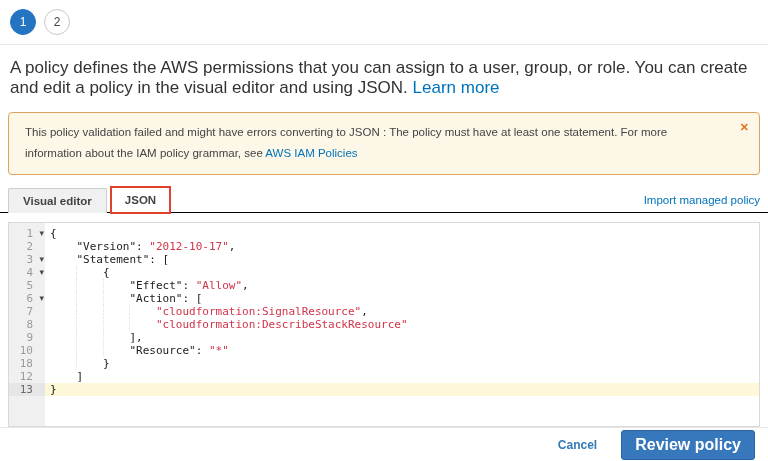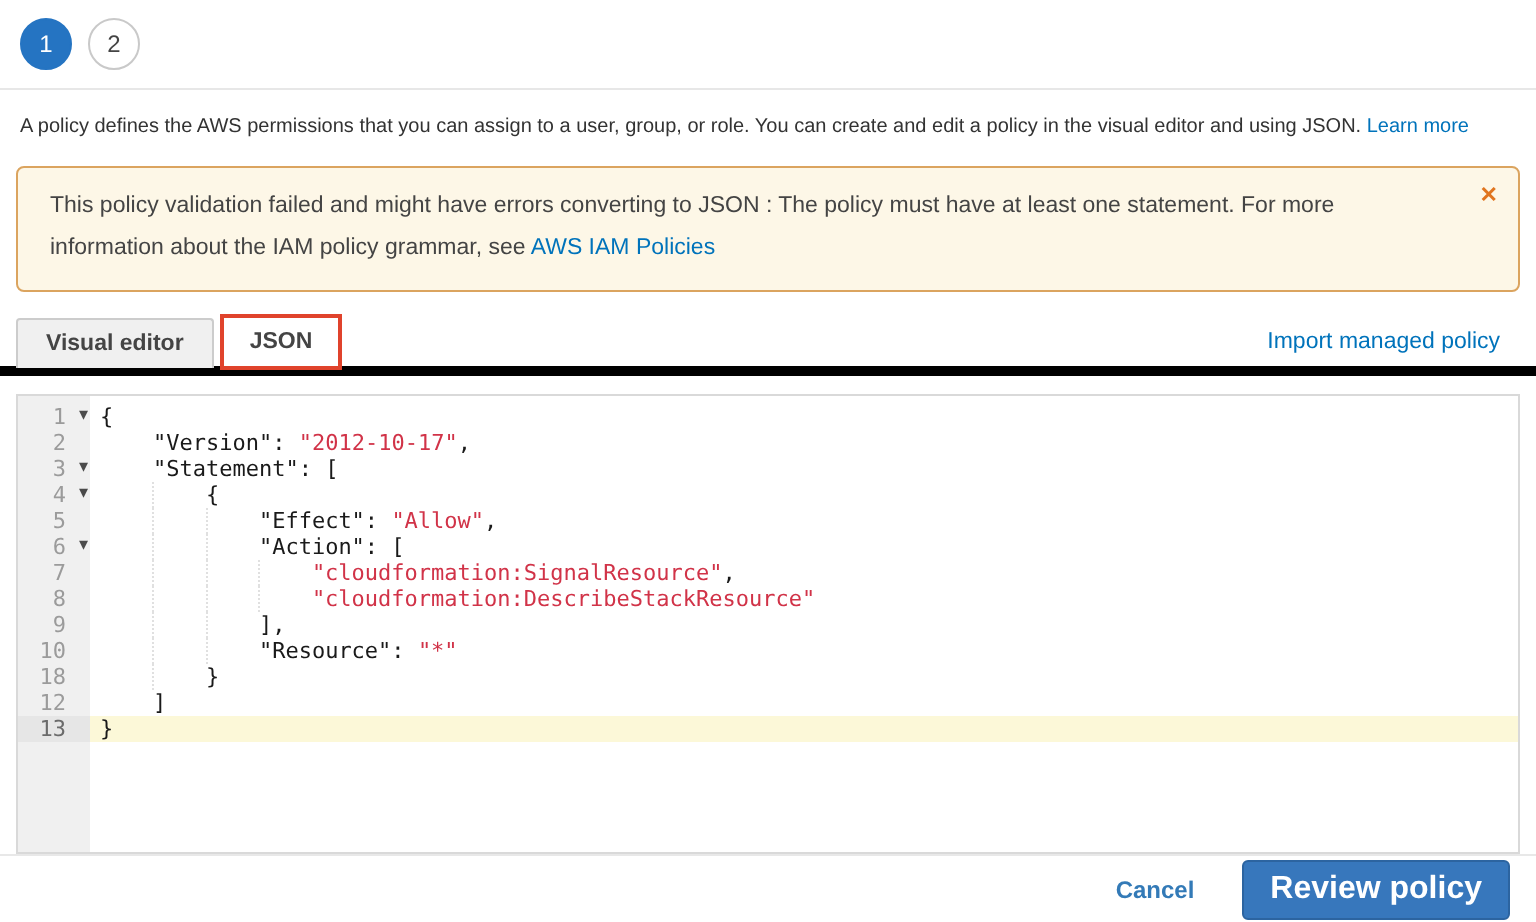--- a/index.html
+++ b/index.html
@@ -24,43 +24,43 @@
   .steps { display: flex; gap: 8px; margin-top: 0; }
   .step {
     width: 26px; height: 26px; border-radius: 50%;
     display: flex; align-items: center; justify-content: center;
     font-size: 12px; color: #444; background: #fff; border: 1px solid #c9c9c9;
     cursor: pointer;
   }
   .step.active { background: var(--accent_blue, #2574c2); border-color: var(--accent_blue, #2574c2); color: #fff; }
 
   
-  .desc { padding: 13px 10px 10px; font-size: 10px; color: #333; }
+  .desc { padding: 13px 10px 10px; font-size: 17px; color: #333; }
 
   
   .alert {
     position: relative;
     margin: 4px 8px 0;
     background: var(--alert_bg, #fdf7e7);
     border: 1px solid var(--alert_border, #dba45f);
     border-radius: 4px;
     padding: 9px 38px 11px 16px;
     font-size: 11.5px; line-height: 1.8; color: #444;
   }
   .alert-close {
     position: absolute; top: 5px; right: 10px;
     color: var(--alert_close_orange, #e0751f);
     font-weight: bold; font-size: 11px; cursor: pointer;
   }
 
   
   .tabbar {
     display: flex; align-items: flex-end;
-    margin-top: 11px; padding-left: 8px; padding-right: 18px;
-    border-bottom: 5px solid #000000;
+    margin-top: 11px; padding-left: 8px; padding-right: 8px;
+    border-bottom: 1px solid #000000;
   }
   .tab {
     font-size: 11.5px; font-weight: bold; color: #444;
     padding: 6px 14px;
     background: #f0f0f0;
     border: 1px solid #ccc; border-bottom: none;
     border-radius: 2px 2px 0 0;
     margin-right: 3px; margin-bottom: -1px;
     cursor: pointer;
   }

